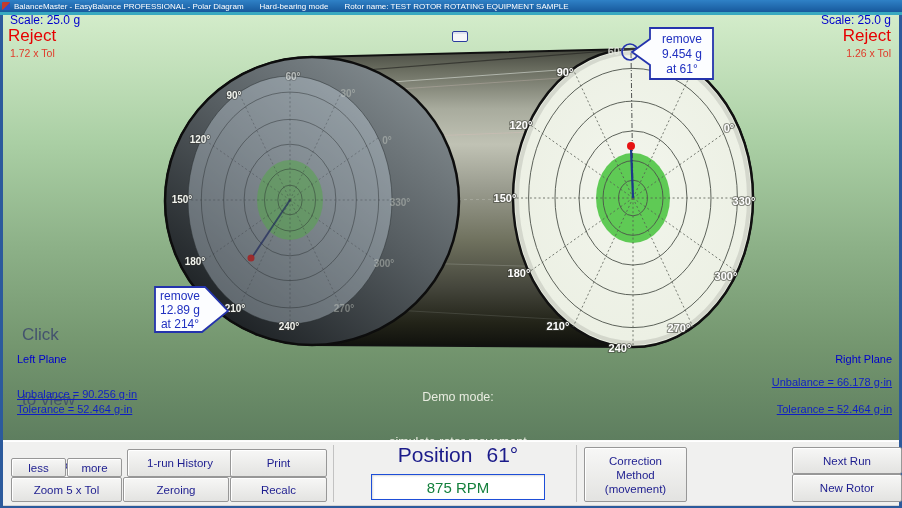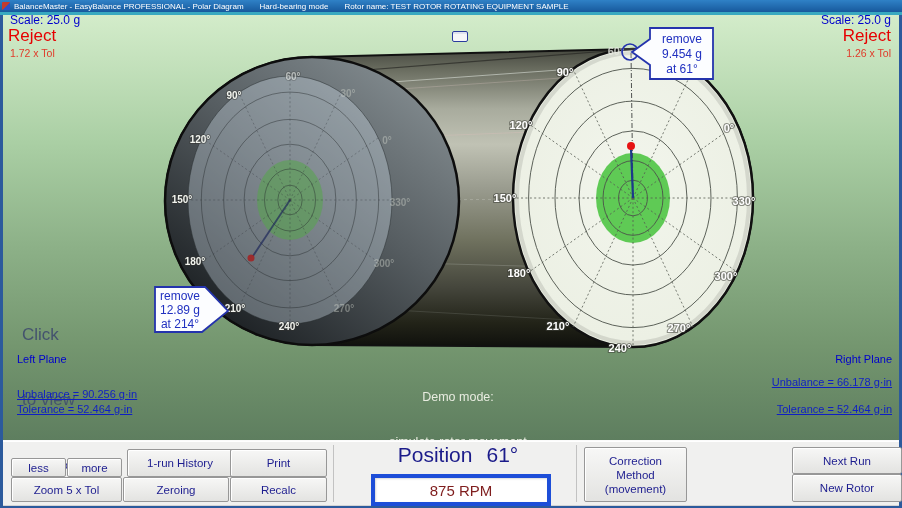--- a/index.html
+++ b/index.html
@@ -33,21 +33,21 @@
   .btn{position:absolute;display:flex;align-items:center;justify-content:center;
     background:linear-gradient(#f7f7f6,#e3e3e1);border:1px solid #979797;border-radius:2px;
     box-shadow:inset 1px 1px 0 #ffffff;color:#1d1d8f;font-size:11.5px;text-align:center;cursor:default;}
   .btn.multi{flex-direction:column;line-height:14px;}
   #history-lbl{position:absolute;left:10px;top:18px;width:100px;text-align:center;
     color:#1d1d8f;font-size:11.5px;}
   #position-line{position:absolute;left:340px;top:2px;width:230px;text-align:center;
     color:#1b1b8a;font-size:21px;}
   #position-line .val{margin-left:14px;}
   #rpm-box{position:absolute;left:368px;top:33px;width:172px;height:24px;background:#fff;
-    border:4px solid #1d4ed8;box-shadow:inset 1px 1px 2px #d8d8d8;color:#7f1d1d;font-size:15px;
+    border:1px solid #1d4ed8;box-shadow:inset 1px 1px 2px #d8d8d8;color:#15803d;font-size:15px;
     display:flex;align-items:center;justify-content:center;}
   #restore-icon{position:absolute;left:449px;top:16px;width:14px;height:9px;background:#f5f6f8;
     border:1px solid #2a3c9e;border-radius:2px;box-shadow:inset 0 2px 0 #dfe3ee;}
   .co-text{font-size:12px;fill:#2030c0;}
   .alabel{font-size:11px;fill:#ffffff;stroke:rgba(60,62,55,0.55);stroke-width:2.2px;
     paint-order:stroke;font-weight:bold;}
   .alabel-l{font-size:10px;fill:#f2f4ee;stroke:rgba(50,52,48,0.45);stroke-width:2px;
     paint-order:stroke;font-weight:bold;}
   .alabel-f{font-size:10px;fill:rgba(205,208,200,0.45);font-weight:bold;}
   .alabel-rf{font-size:11px;fill:rgba(230,232,225,0.8);font-weight:bold;}

